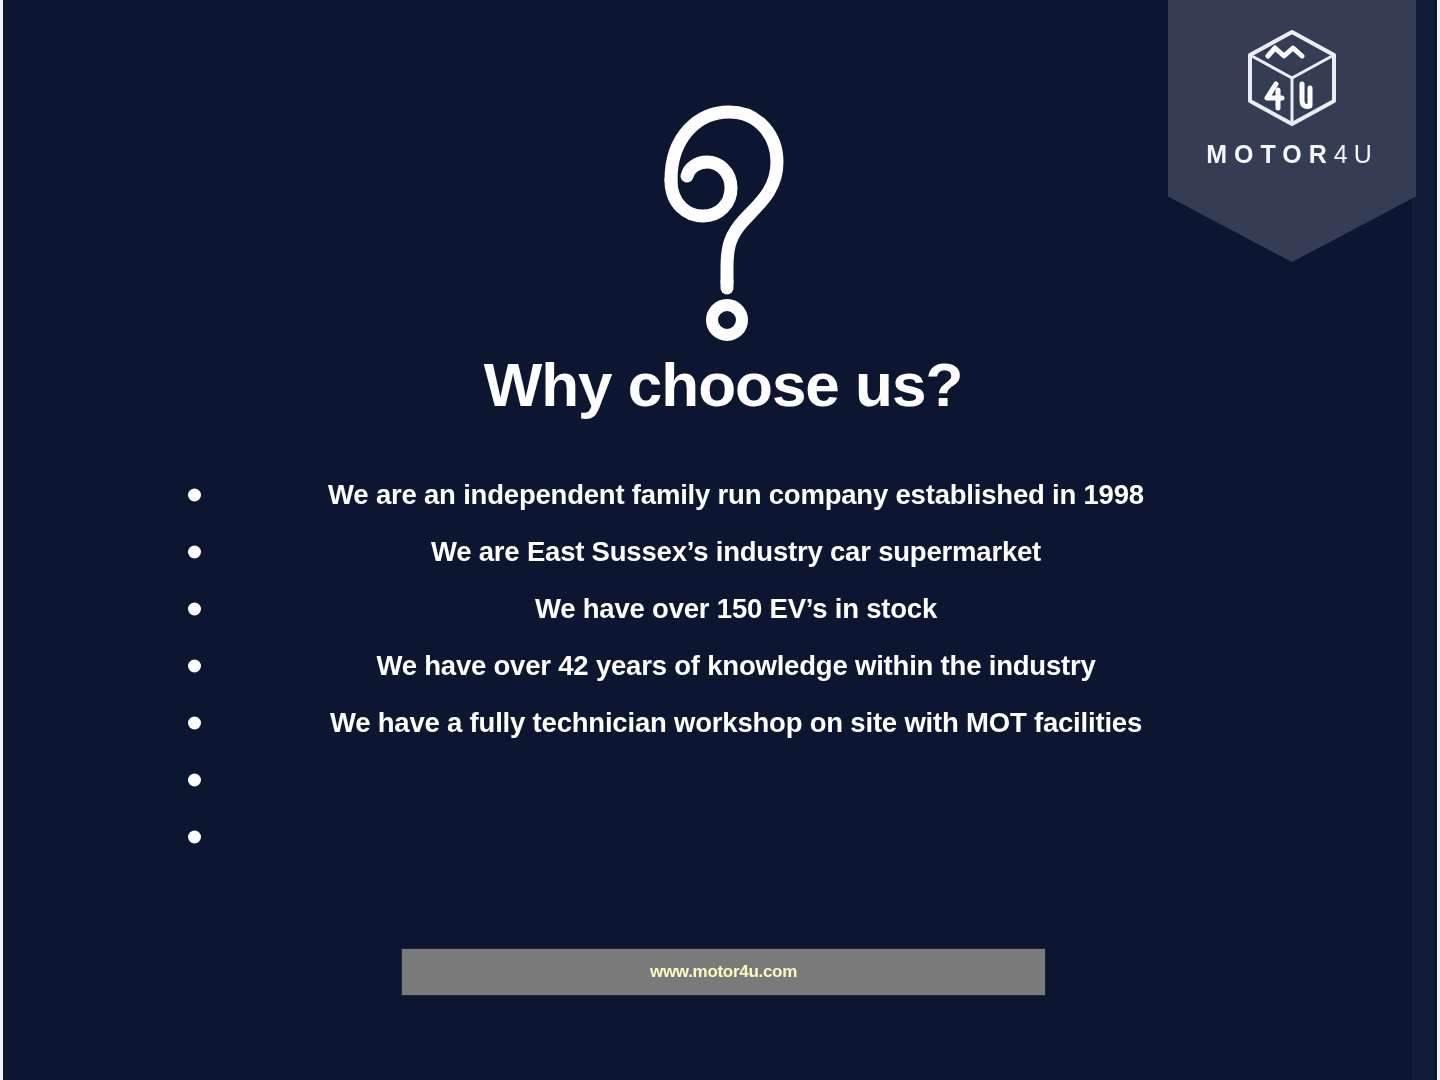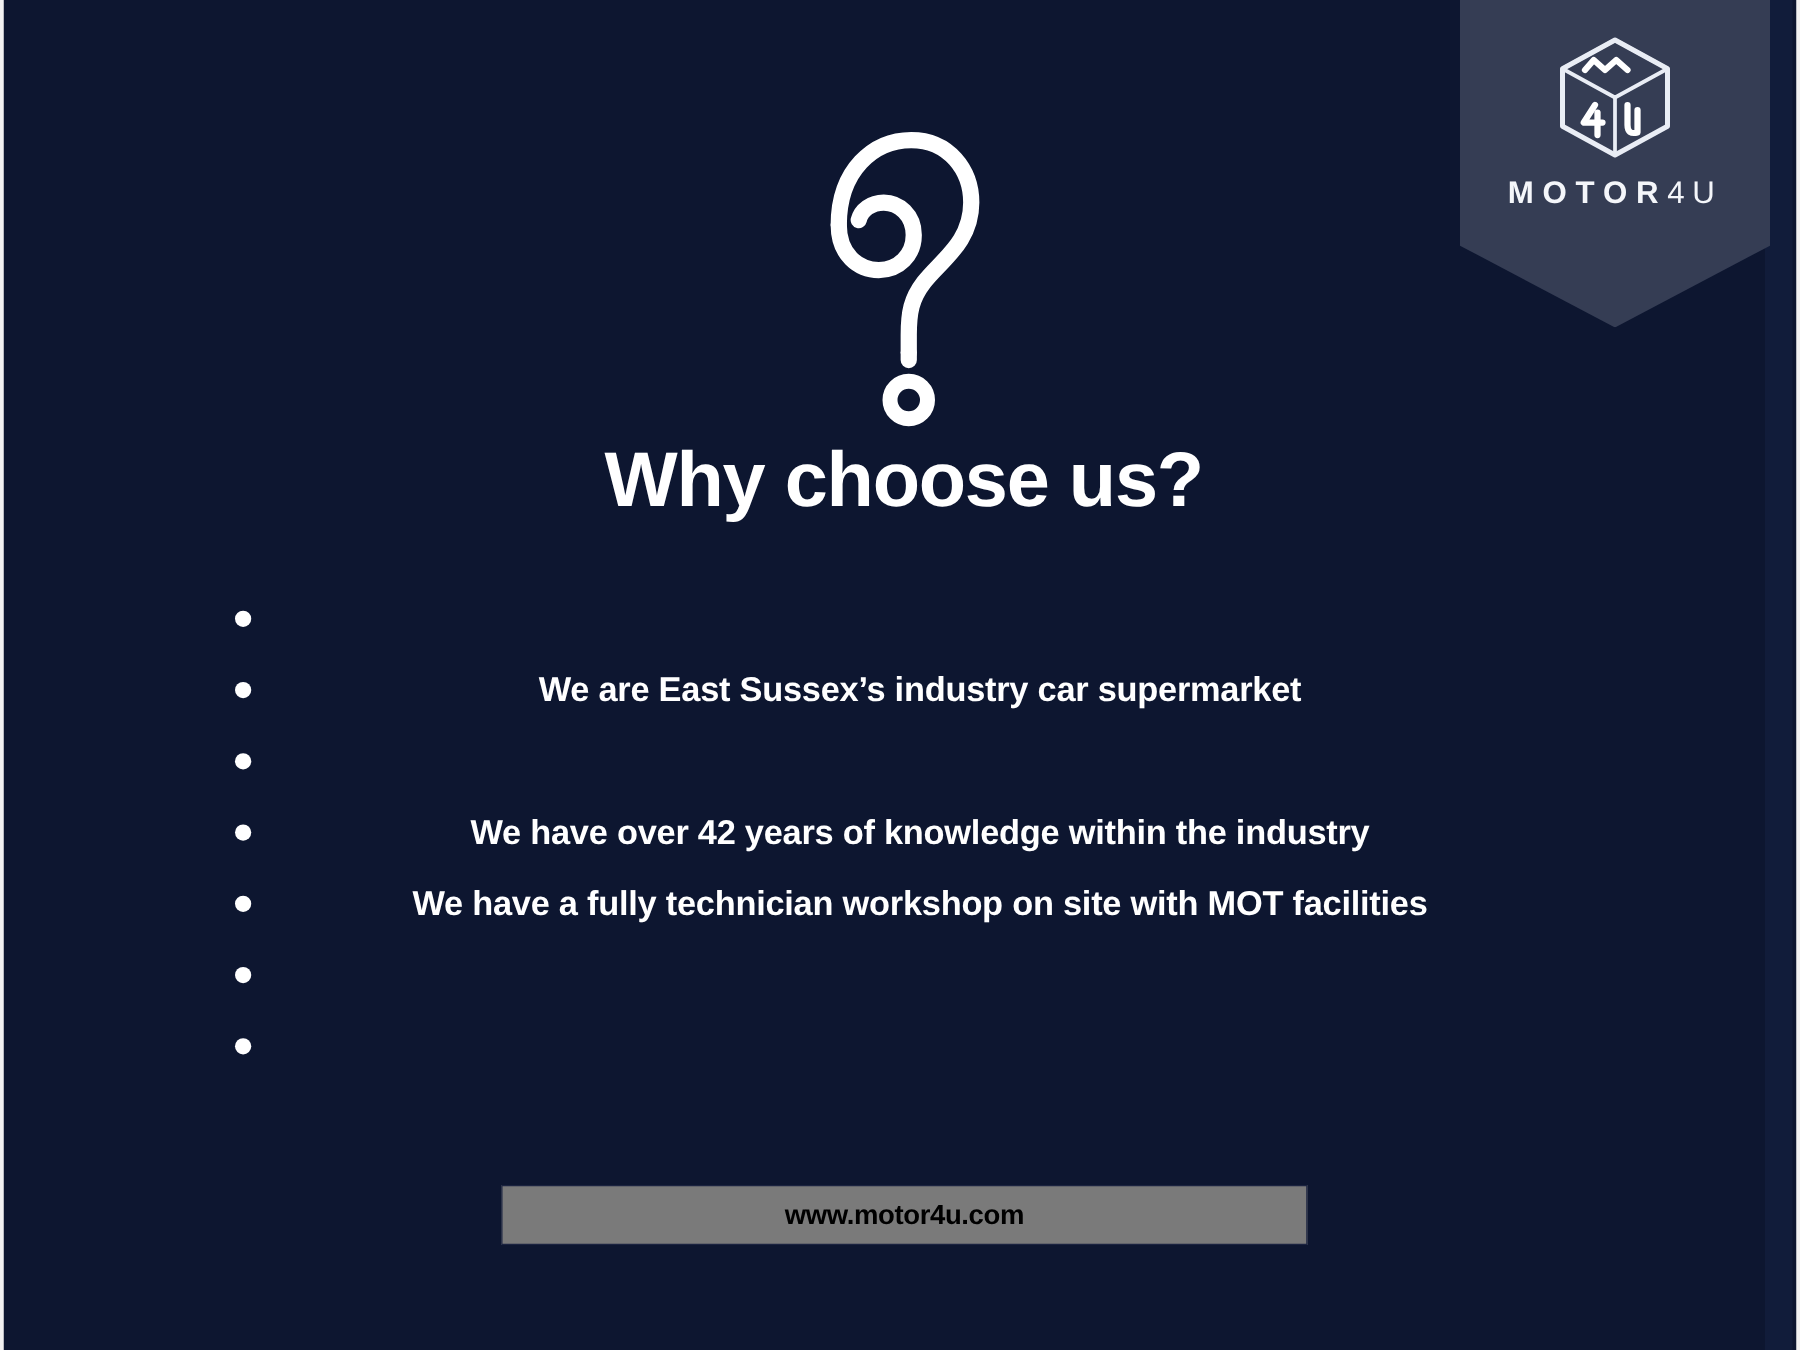--- a/index.html
+++ b/index.html
@@ -137,22 +137,22 @@
     width: 645px;
     height: 48px;
     background: #7a7a7a;
     border: 1px solid #1b2340;
     box-sizing: border-box;
     display: flex;
     align-items: center;
     justify-content: center;
   }
   .site-bar-text {
-    color: #000000;
-    font-size: 22px;
+    color: #fef9c3;
+    font-size: 17px;
     font-weight: bold;
     letter-spacing: -0.3px;
     white-space: nowrap;
   }
 </style>
 </head>
 <body>
 
 <div class="slide">
 
@@ -202,29 +202,31 @@
       <circle cx="78" cy="228" r="15" fill="none" stroke="#ffffff" stroke-width="12"></circle>
     </svg>
   </div>
 
   <div class="headline">Why choose us?</div>
 
   <div class="bullet-list">
 
     <div class="bullet-row">
       <span class="bullet-dot"></span>
+      <span class="bullet-text">We are an independent family run company established in 1998</span>
     </div>
 
     <div class="bullet-row">
       <span class="bullet-dot"></span>
       <span class="bullet-text">We are East Sussex’s industry car supermarket</span>
     </div>
 
     <div class="bullet-row">
       <span class="bullet-dot"></span>
+      <span class="bullet-text">We have over 150 EV’s in stock</span>
     </div>
 
     <div class="bullet-row">
       <span class="bullet-dot"></span>
       <span class="bullet-text">We have over 42 years of knowledge within the industry</span>
     </div>
 
     <div class="bullet-row">
       <span class="bullet-dot"></span>
       <span class="bullet-text">We have a fully technician workshop on site with MOT facilities</span>

